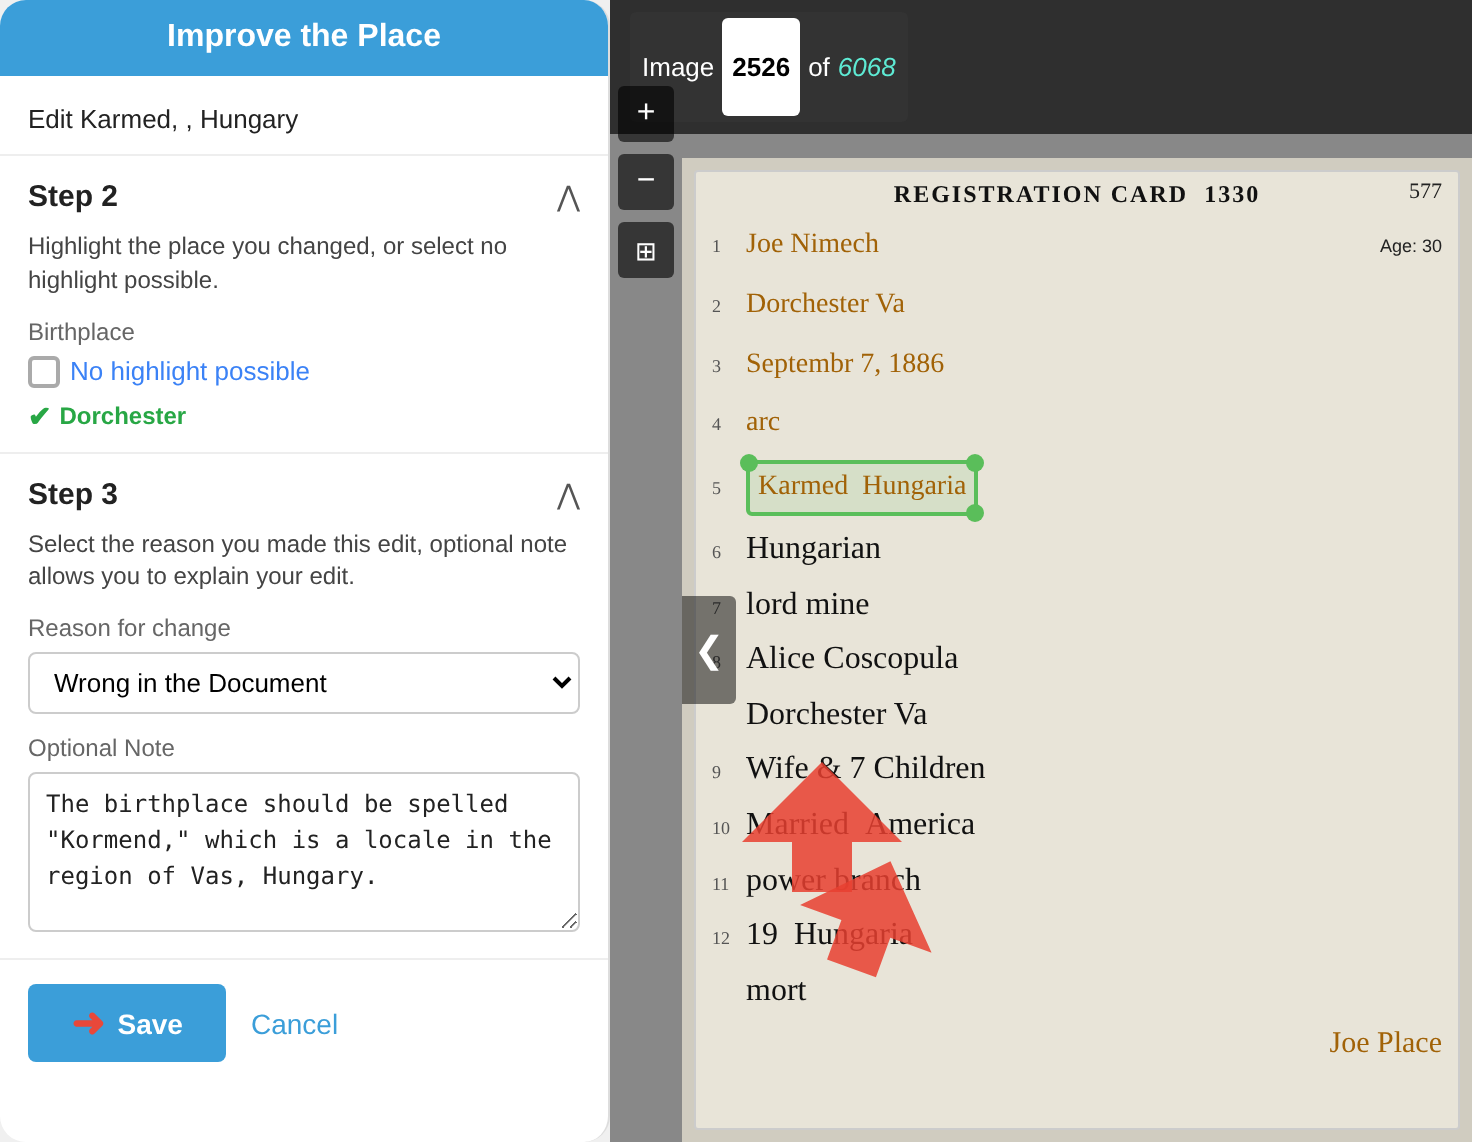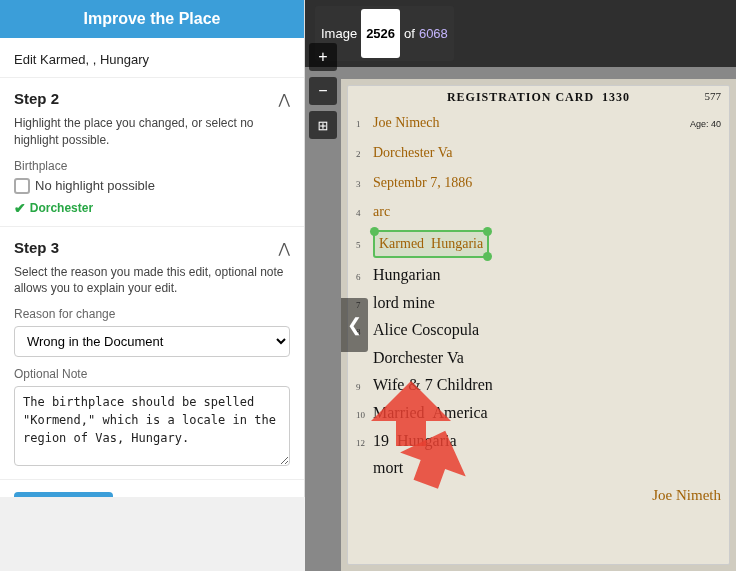--- a/index.html
+++ b/index.html
@@ -13,23 +13,24 @@
       background: #f0f0f0;
     }
 
     
     .left-panel {
       width: 305px;
       min-width: 305px;
       background: #fff;
       display: flex;
       flex-direction: column;
-      height: 497px;
+      height: 571px;
       overflow-y: auto;
       border-right: 1px solid #ddd;
+      border-radius: 13px;
     }
 
     .panel-header {
       background: #3b9ed9;
       color: #fff;
       text-align: center;
       padding: 10px;
       font-size: 16px;
       font-weight: bold;
     }
@@ -43,21 +44,21 @@
     }
 
     .section {
       padding: 12px 14px 10px 14px;
       border-bottom: 1px solid #eee;
     }
 
     .section-header {
       display: flex;
       justify-content: space-between;
-      align-items: flex-end;
+      align-items: flex-start;
       margin-bottom: 8px;
     }
 
     .section-title {
       font-size: 15px;
       font-weight: bold;
       color: #222;
     }
 
     .chevron-up {
@@ -95,21 +96,21 @@
       font-weight: bold;
       cursor: pointer;
       color: #222;
     }
 
     .no-highlight-label {
       display: flex;
       align-items: center;
       gap: 5px;
       font-size: 13px;
-      color: #404040;
+      color: #3b82f6;
       cursor: pointer;
       justify-content: center;
     }
 
     .checkbox-box {
       width: 16px;
       height: 16px;
       border: 2px solid #aaa;
       border-radius: 3px;
       background: #fff;
@@ -410,41 +411,41 @@
 
 </div>
 
 <div class="right-panel">
 
   <div class="image-toolbar">
     <span class="image-label">
       <span>Image</span>
       <span class="image-number-box">2526</span>
       <span style="color:#fff;">of</span>
-      <span style="color:#c4b5fd;">6068</span>
+      <span style="color:#5eead4;font-style:italic;">6068</span>
     </span>
   </div>
 
   <div class="image-nav-panel">
     <button class="nav-btn">+</button>
     <button class="nav-btn">−</button>
     <button class="nav-btn" style="font-size:13px;">⊞</button>
   </div>
 
   <div class="image-content">
     <div class="document-image">
       <div class="doc-bg">
         <div class="doc-inner">
           <div class="doc-header">REGISTRATION CARD &nbsp;<strong>1330</strong></div>
           <div style="position:absolute;top:4px;right:8px;font-size:11px;">577</div>
 
           <div class="row-entry">
             <span class="row-num">1</span>
             <span class="handwritten">Joe Nimech</span>
-            <span style="font-size:9px;margin-left:auto;font-family:sans-serif;">Age: 40</span>
+            <span style="font-size:9px;margin-left:auto;font-family:sans-serif;">Age: 30</span>
           </div>
           <div class="row-entry">
             <span class="row-num">2</span>
             <span class="handwritten">Dorchester Va</span>
           </div>
           <div class="row-entry">
             <span class="row-num">3</span>
             <span class="handwritten">Septembr 7, 1886</span>
           </div>
           <div class="row-entry">
@@ -479,28 +480,32 @@
           </div>
           <div class="row-entry">
             <span class="row-num">9</span>
             <span class="handwritten-sm">Wife &amp; 7 Children</span>
           </div>
           <div class="row-entry">
             <span class="row-num">10</span>
             <span class="handwritten-sm">Married &nbsp;America</span>
           </div>
           <div class="row-entry">
+            <span class="row-num">11</span>
+            <span class="handwritten-sm">power branch</span>
+          </div>
+          <div class="row-entry">
             <span class="row-num">12</span>
             <span class="handwritten-sm">19 &nbsp;Hungaria</span>
           </div>
           <div class="row-entry">
             <span class="row-num"></span>
             <span class="handwritten-sm">mort</span>
           </div>
-          <div class="handwritten" style="text-align:right;margin-top:2px;font-size:15px;">Joe Nimeth</div>
+          <div class="handwritten" style="text-align:right;margin-top:2px;font-size:15px;">Joe Place</div>
         </div>
       </div>
 
       <svg style="position:absolute;bottom:120px;left:30px;pointer-events:none;" width="80" height="80">
         <polygon points="40,10 80,50 55,50 55,75 25,75 25,50 0,50" fill="#e84030" opacity="0.85"></polygon>
       </svg>
       <svg style="position:absolute;bottom:80px;left:60px;pointer-events:none;transform:rotate(20deg);" width="70" height="70">
         <polygon points="35,8 70,44 48,44 48,65 22,65 22,44 0,44" fill="#e84030" opacity="0.85"></polygon>
       </svg>
     </div>

